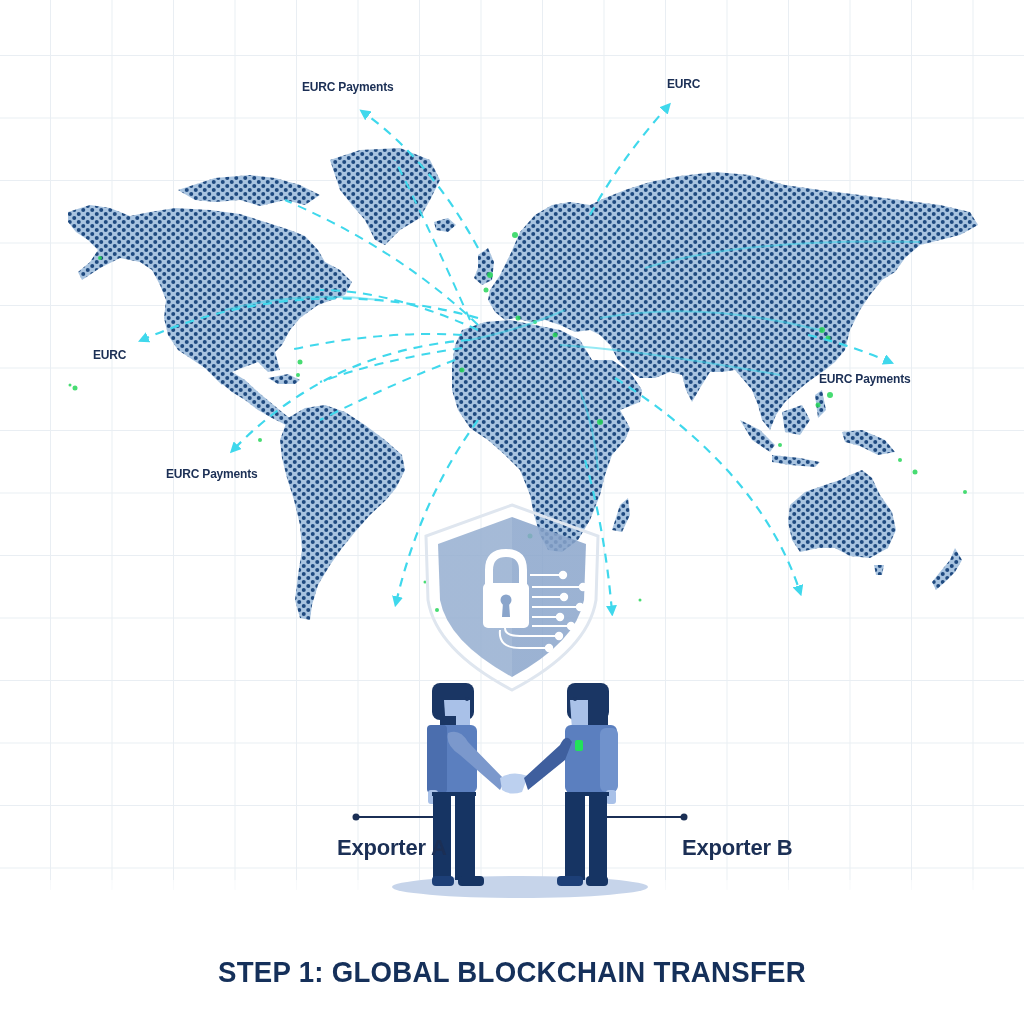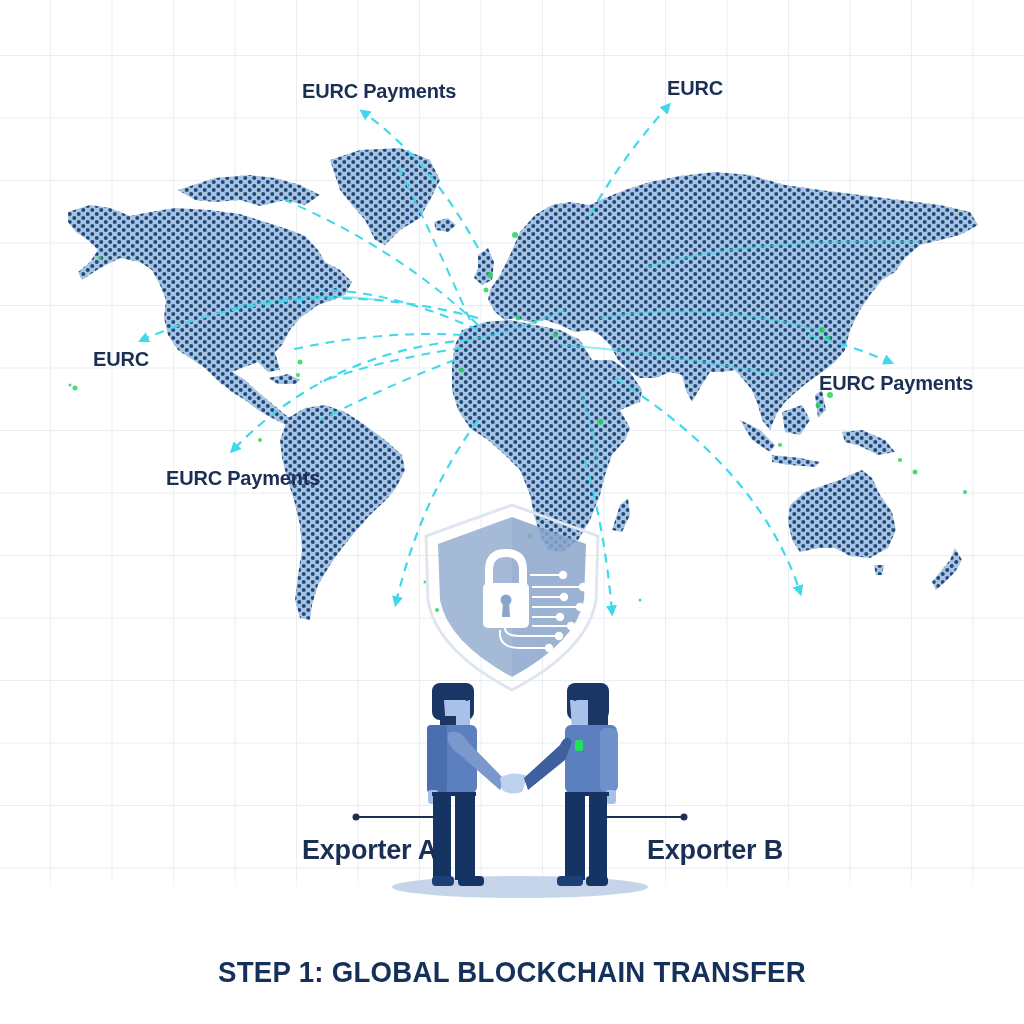--- a/index.html
+++ b/index.html
@@ -18,22 +18,22 @@
   }
   .grid-fade {
     position:absolute; left:0; top:880px; width:1024px; height:144px;
     background:linear-gradient(to bottom, rgba(255,255,255,0.6), #ffffff 30%);
   }
   svg.scene { position:absolute; left:0; top:0; }
   .label {
     position:absolute; color:#1b2f55; font-weight:bold; white-space:nowrap;
     font-family:"Liberation Sans", sans-serif; letter-spacing:-0.2px;
   }
-  .map-label { font-size:20px; }
-  .party-label { font-size:27px; }
+  .map-label { font-size:12px; }
+  .party-label { font-size:22px;margin-left:35px; }
   .title {
     position:absolute; left:0; width:1024px; top:955px; text-align:center;
     color:#15305a; font-size:30px; font-weight:bold; letter-spacing:0.3px;
     font-family:"Liberation Sans", sans-serif;
     transform:scaleX(0.92);
   }
 </style>
 </head>
 <body>
 

